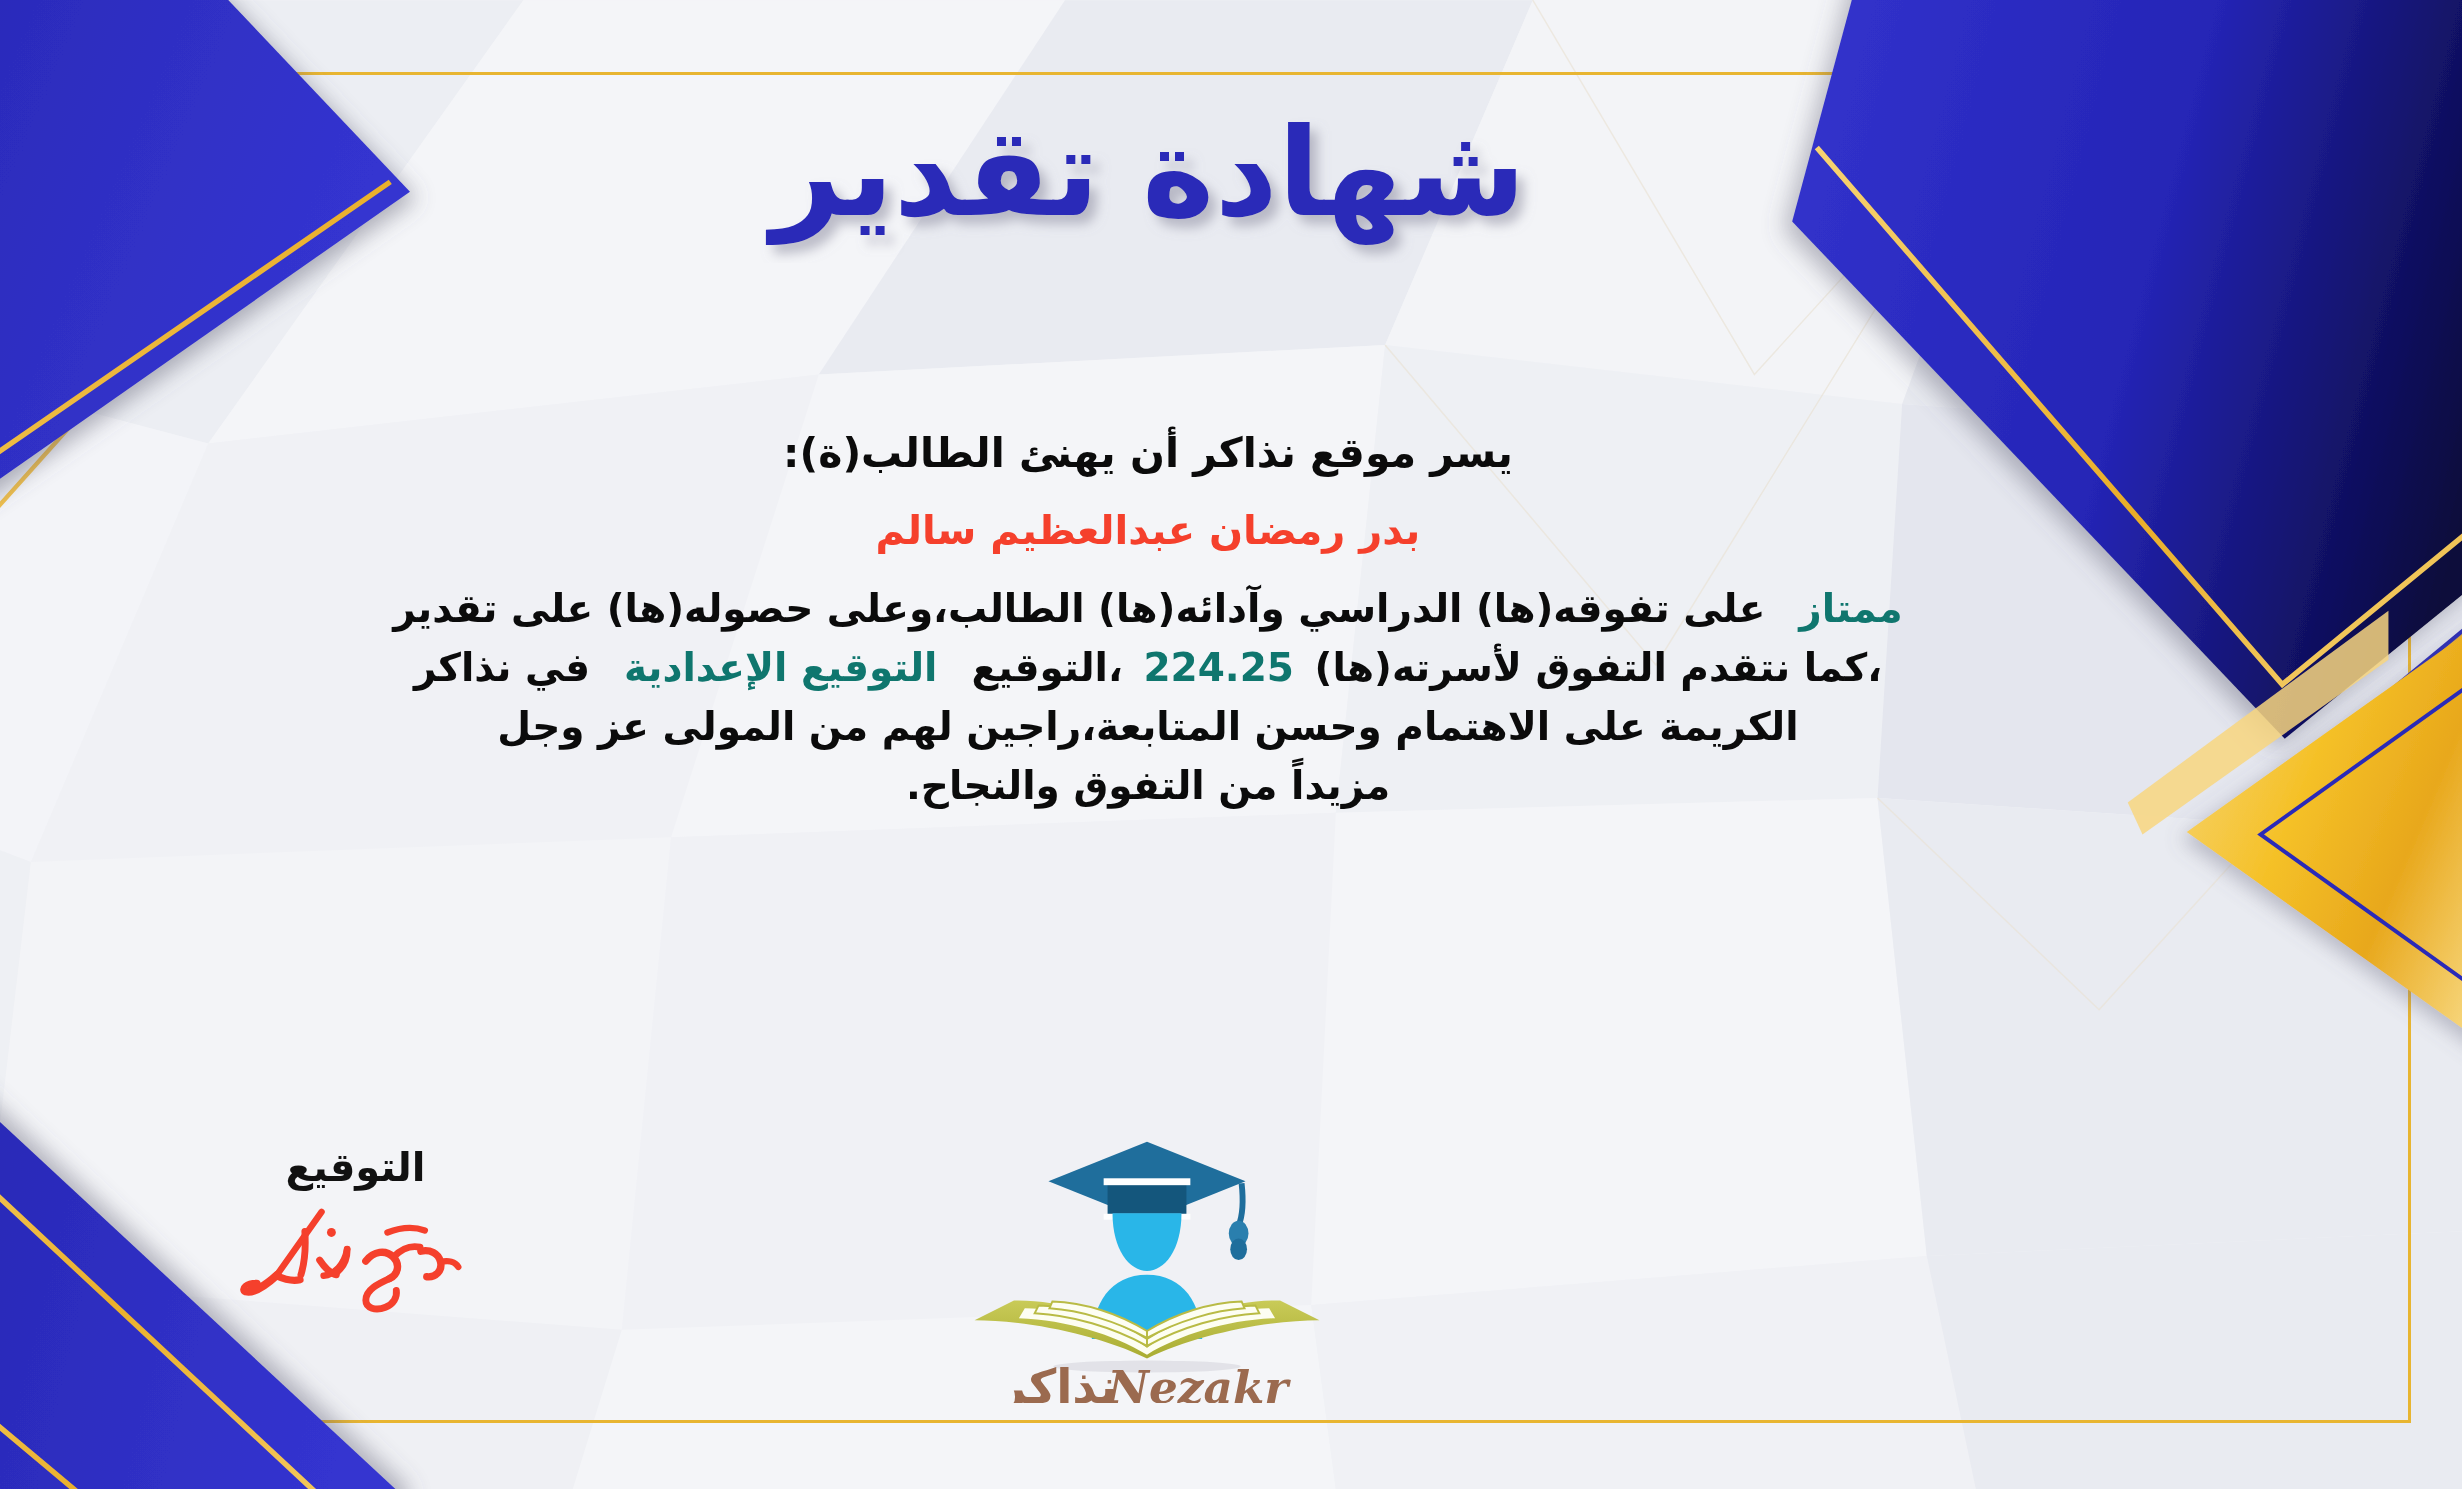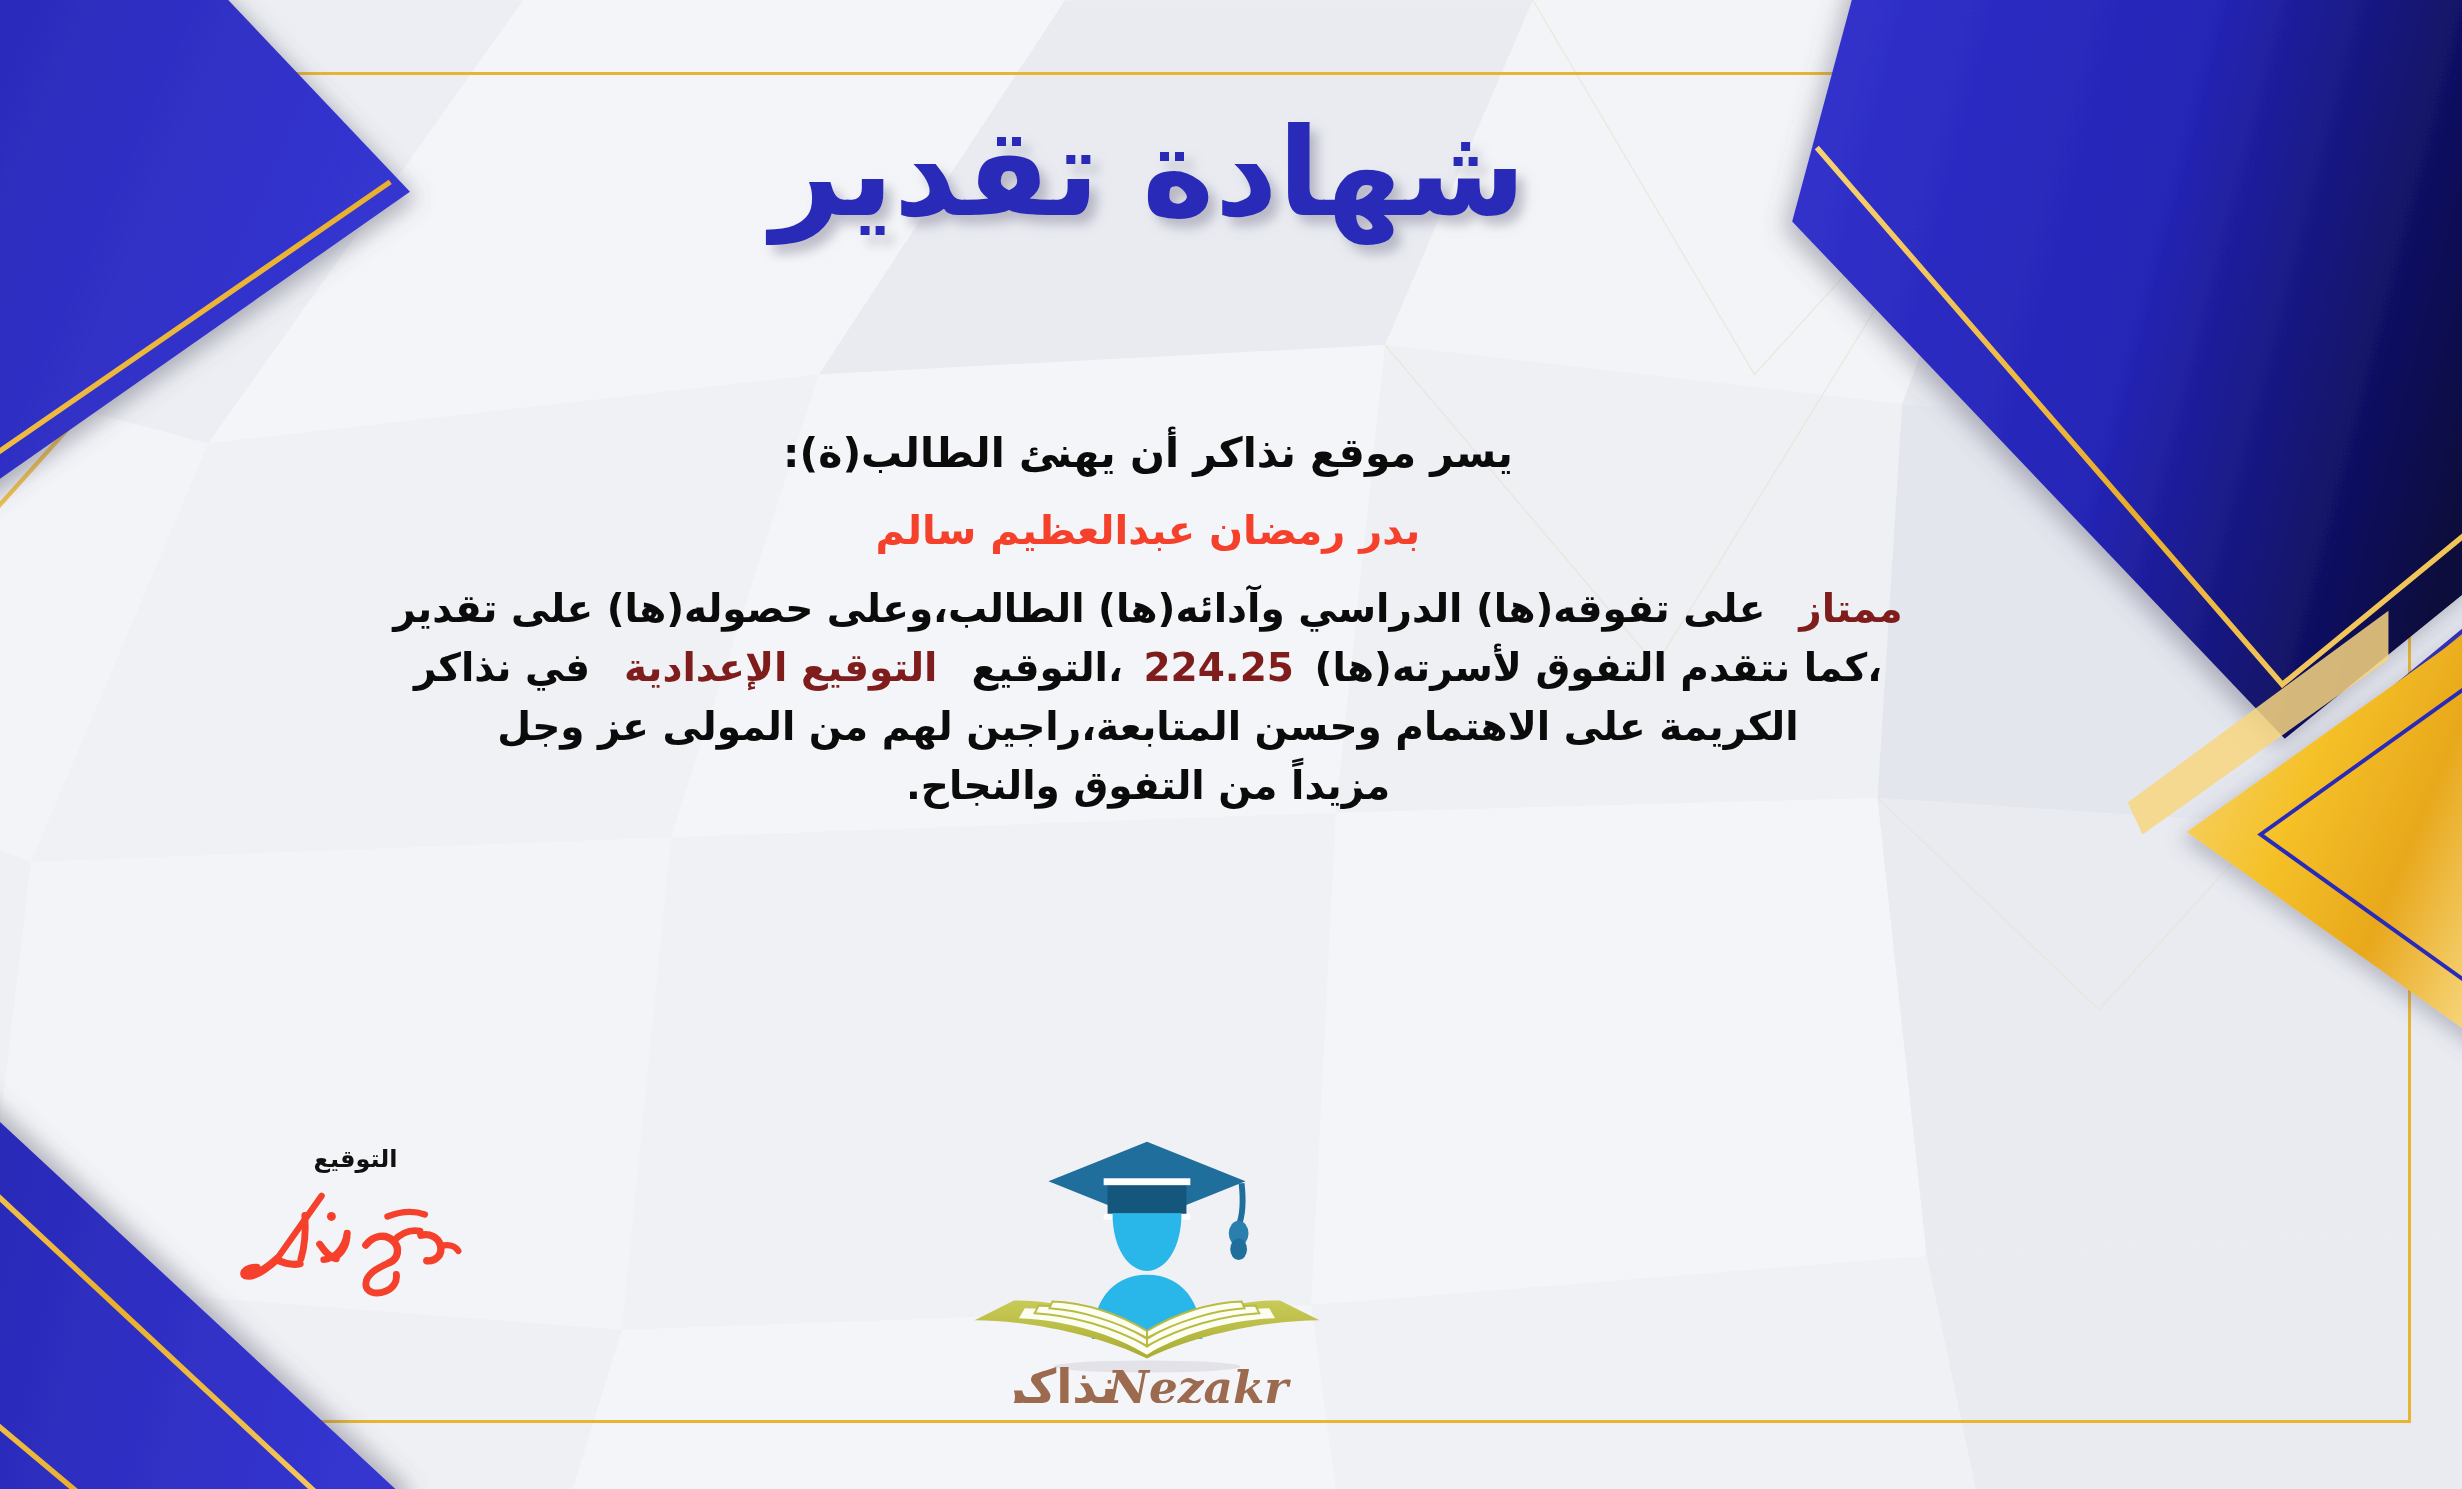--- a/index.html
+++ b/index.html
@@ -63,40 +63,40 @@
     font-weight:700;
     margin-bottom:19.7px;
   }
   .para{
     font-size:39px;
     line-height:1.52;
     color:#0b0b0b;
     font-weight:600;
   }
   .para .row{display:block;white-space:nowrap;}
-  .hl{color:#7f1d1d;font-weight:700;}
+  .hl{color:#0f766e;font-weight:700;}
   .sp{display:inline-block;width:34px;}
   .sp-sm{display:inline-block;width:20.7px;}
 
   
   .footer{
     position:absolute;
     left:0;right:0;
     top:1147px;
     height:295px;
   }
   .sig-block{
     position:absolute;
     left:364px;
     top:0;
     width:315px;
     text-align:center;
   }
   .sig-label{
-    font-size:24px;
+    font-size:40px;
     font-weight:700;
     color:#111;
     line-height:1;
   }
   .sig-mark{
     margin-top:14.8px;
   }
   .logo-block{
     position:absolute;
     left:1111px;

